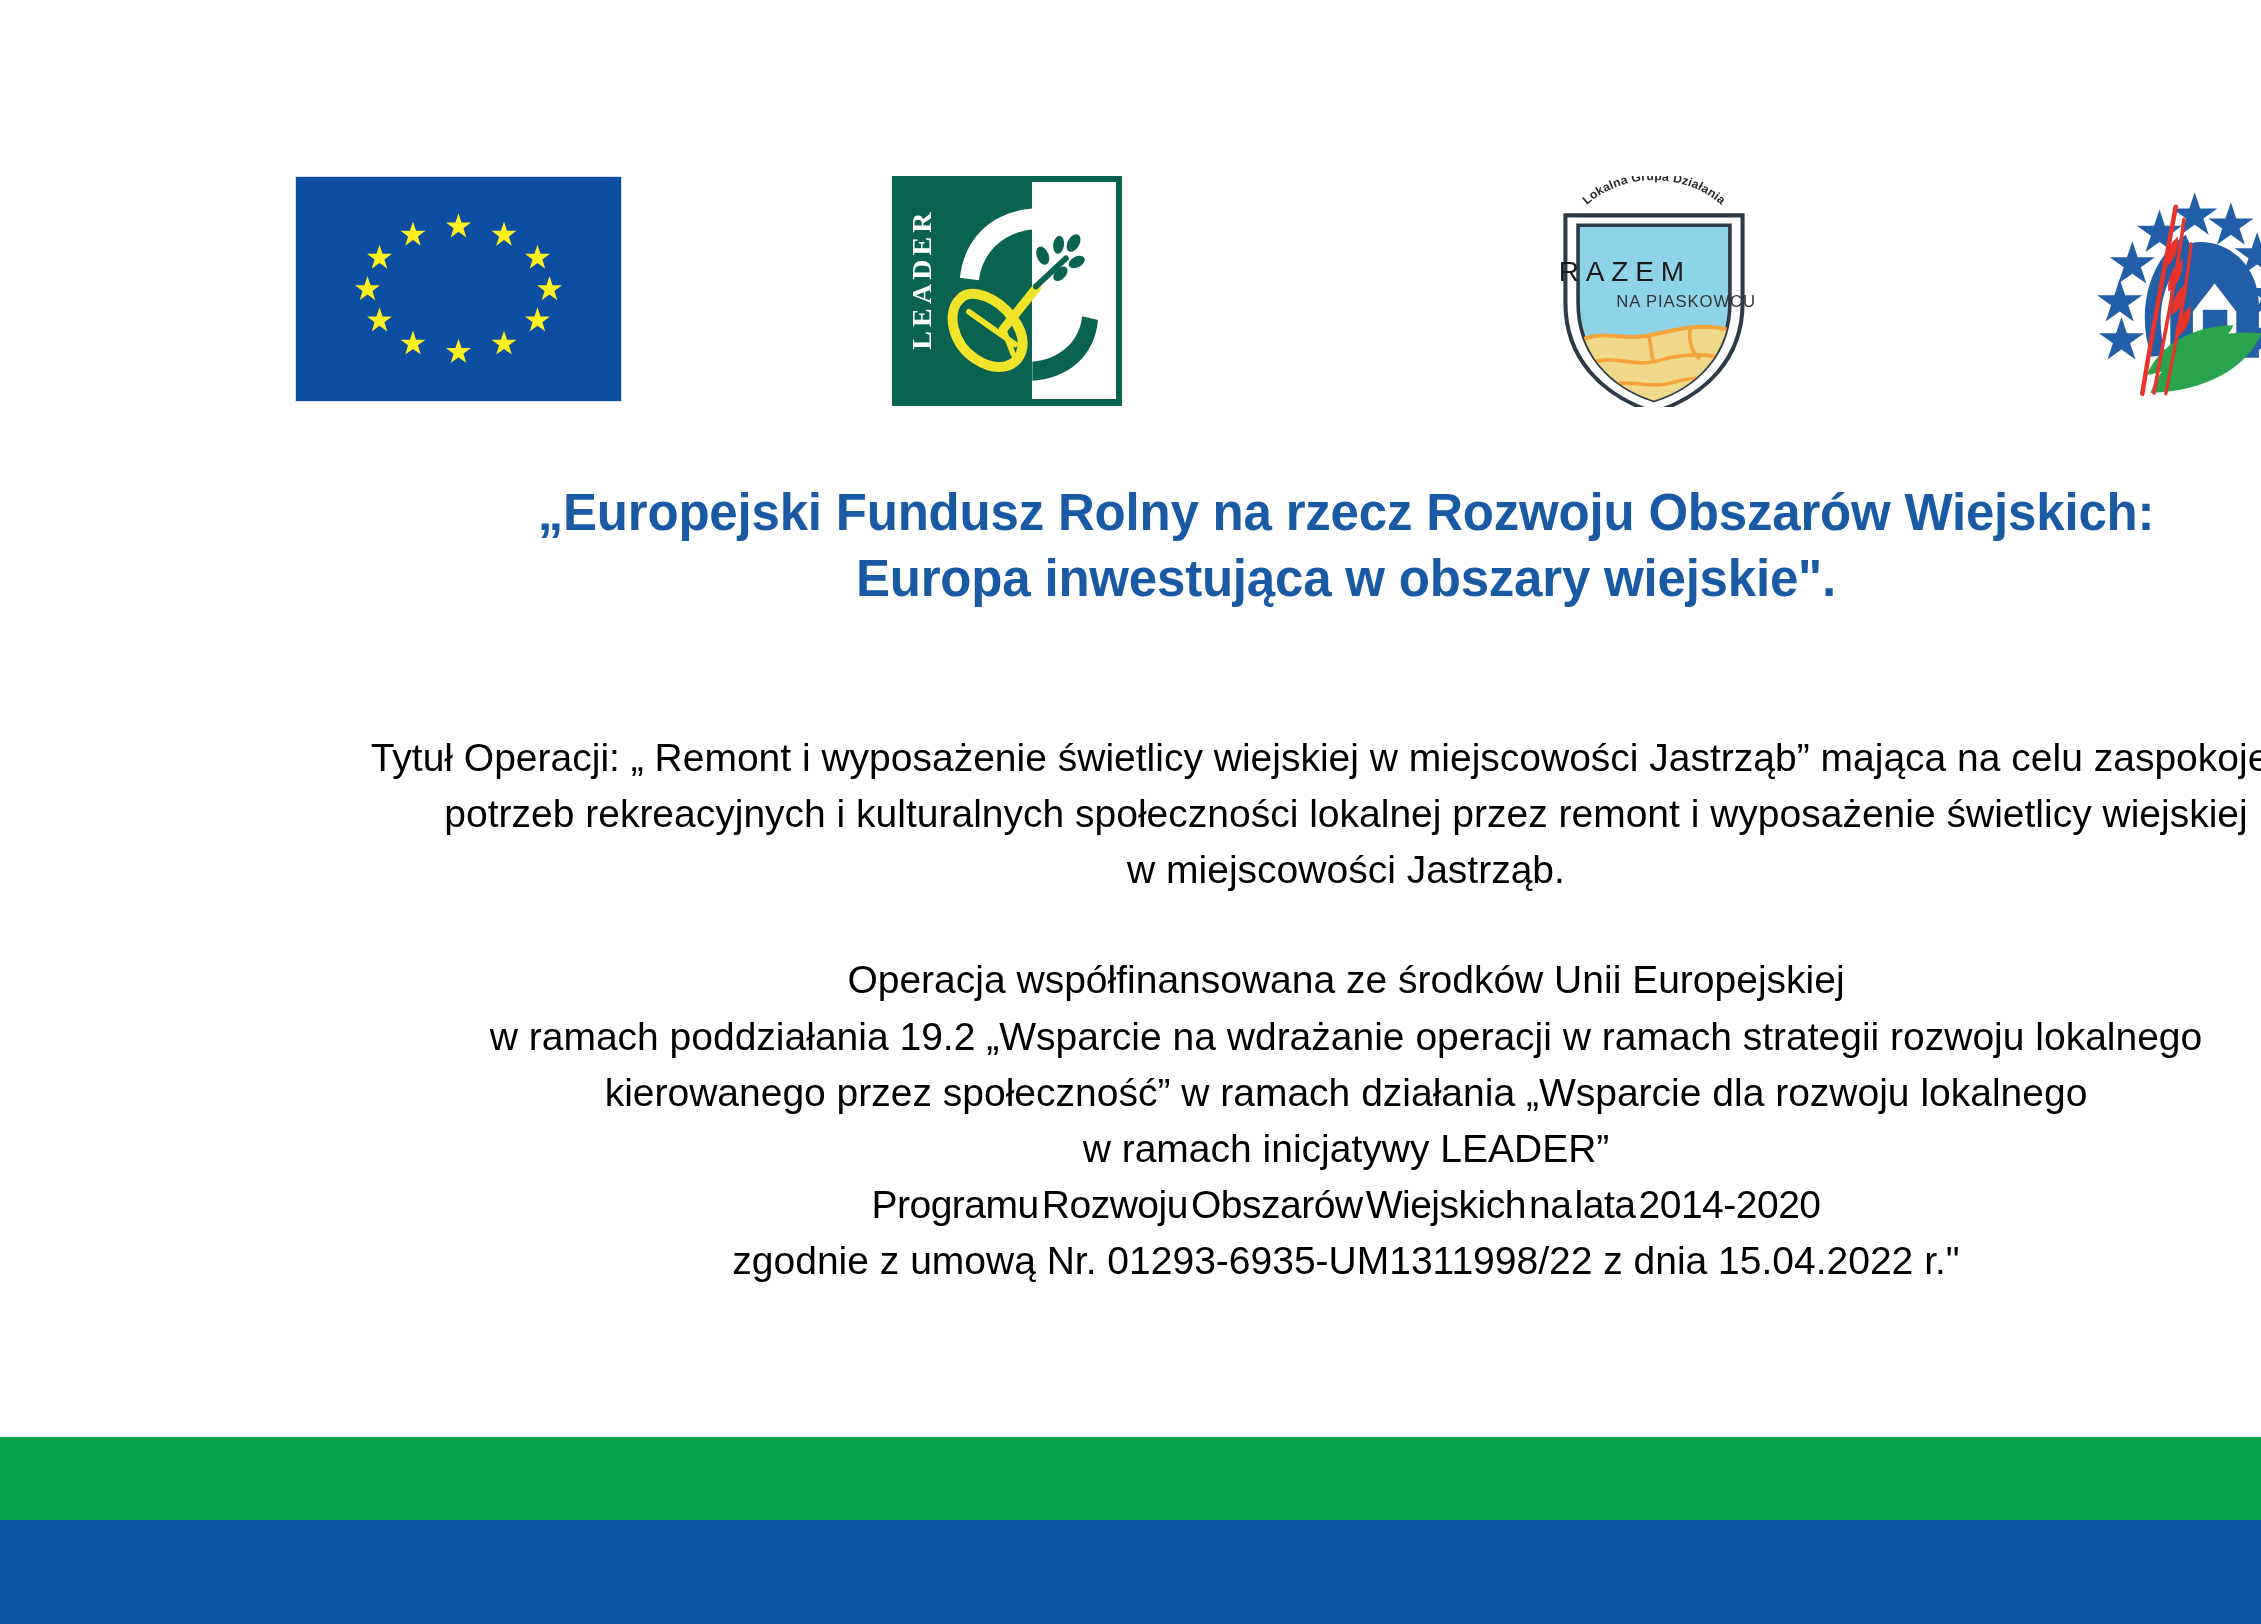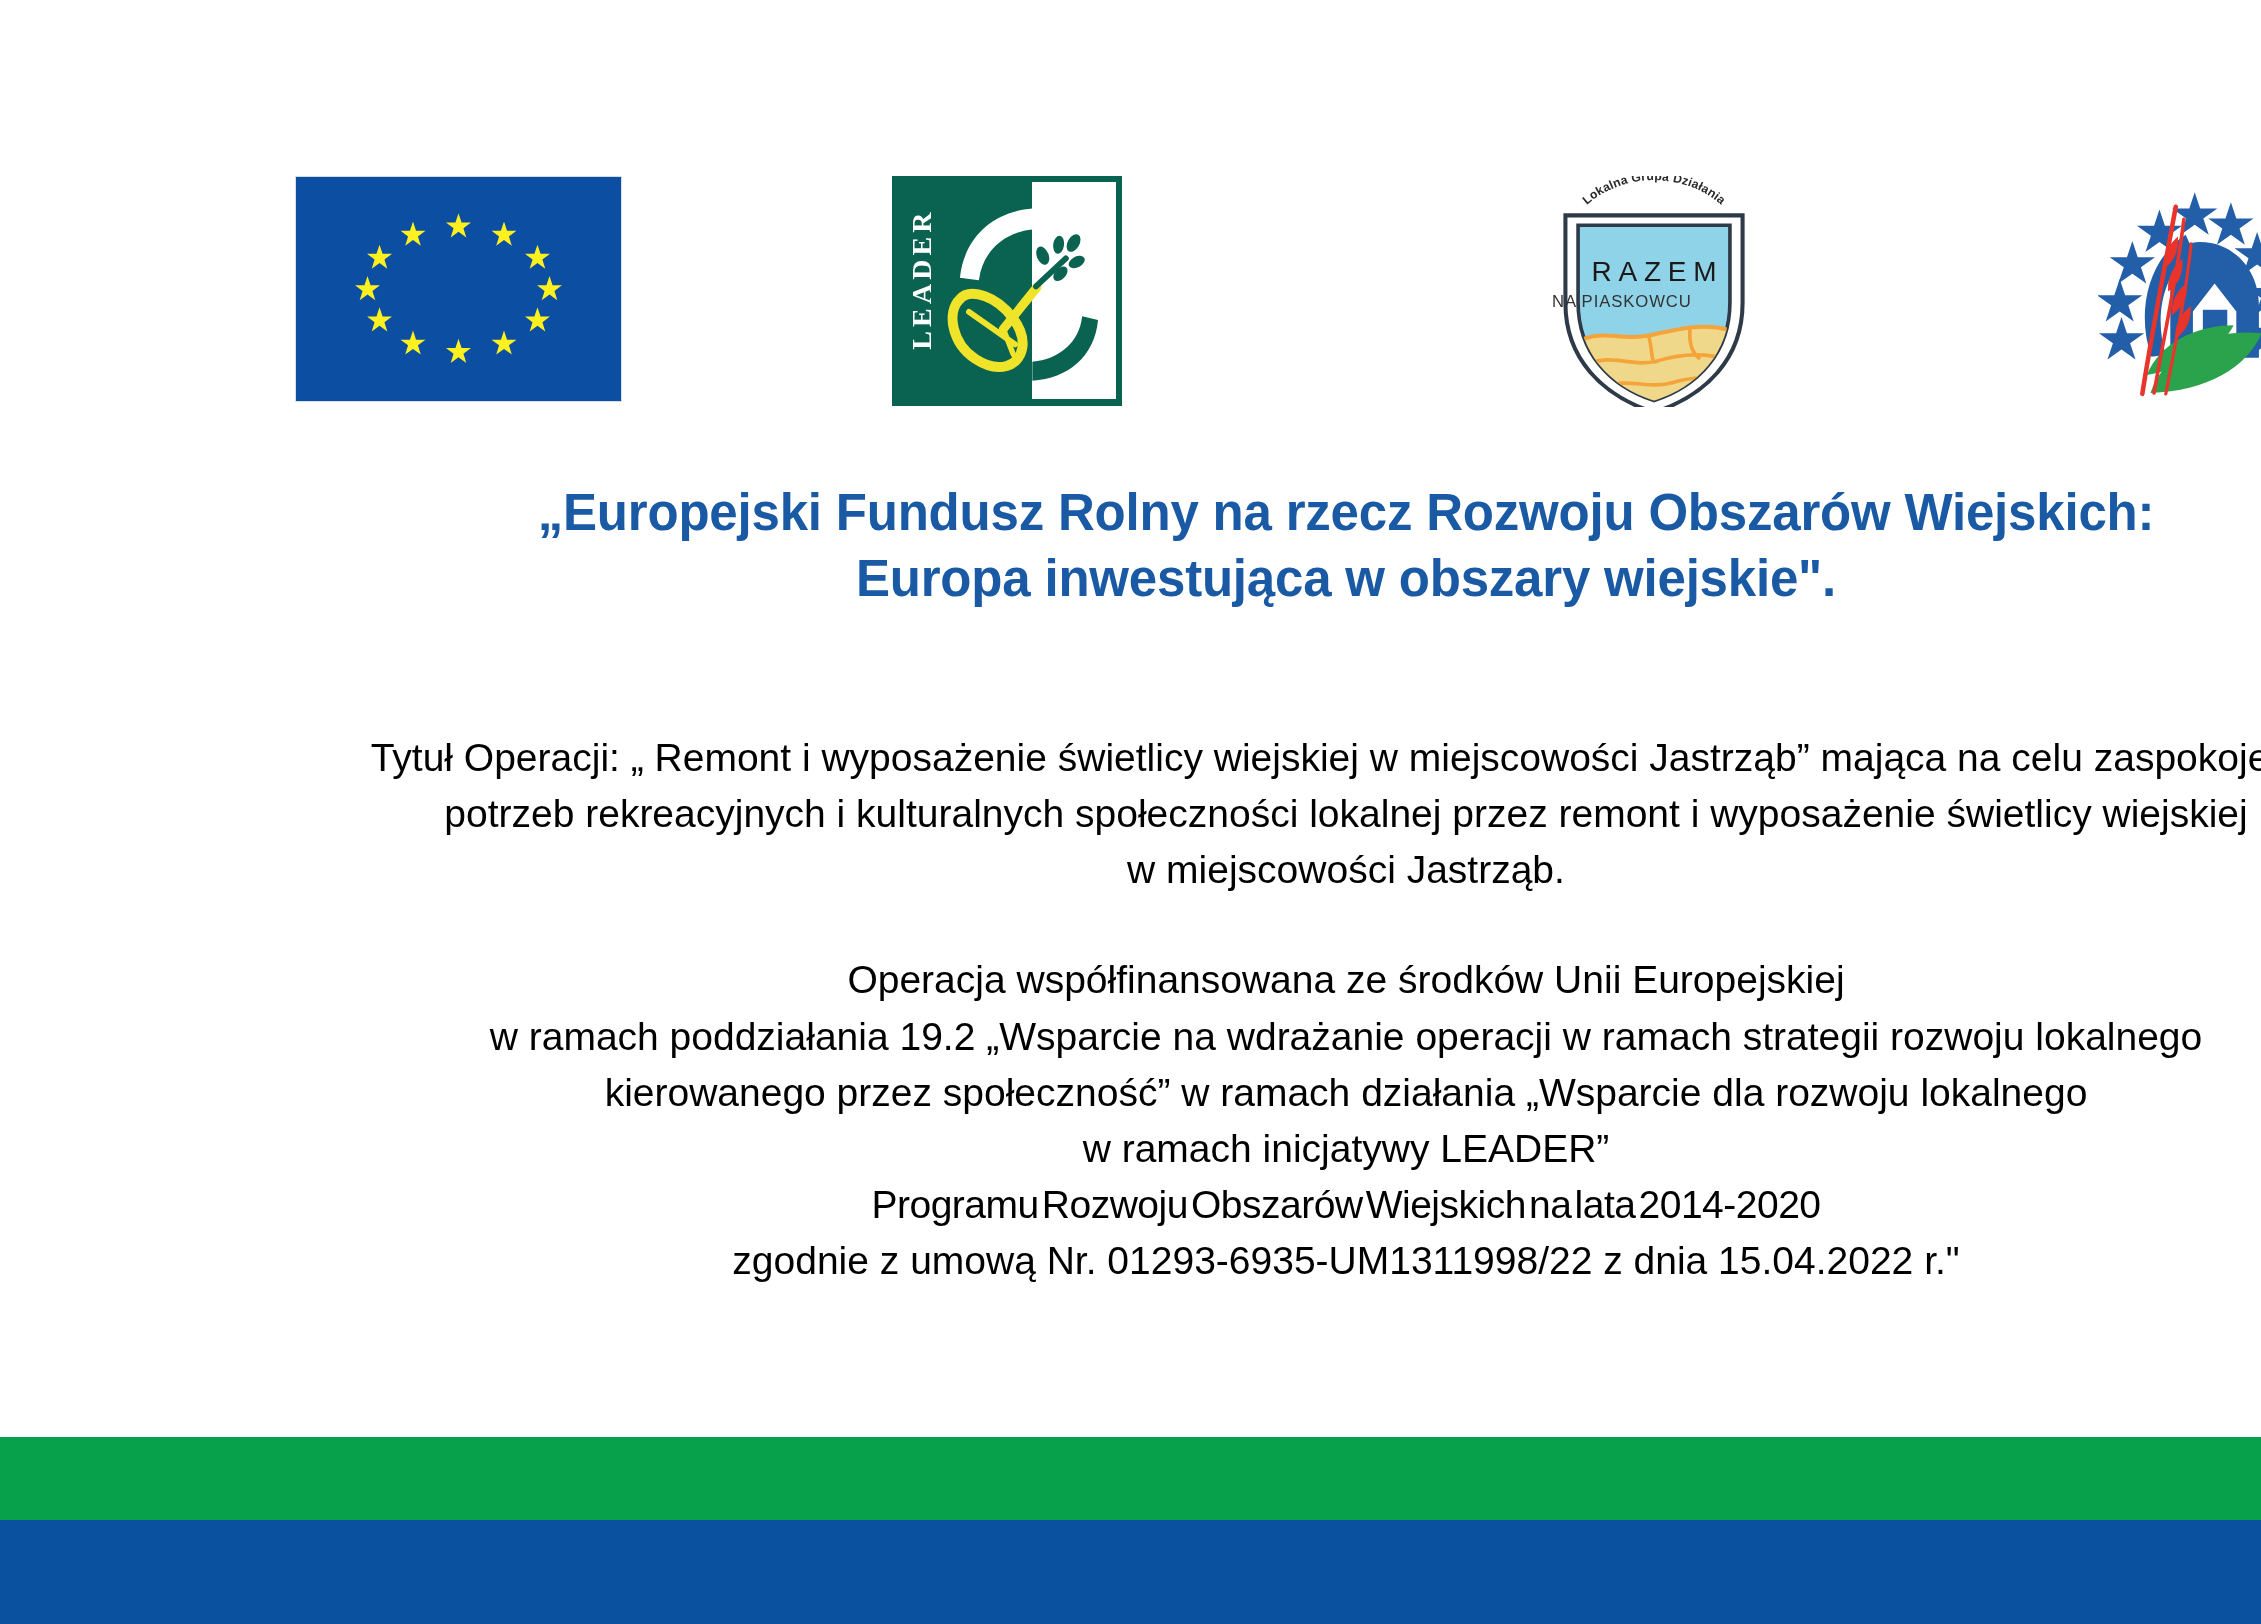--- a/index.html
+++ b/index.html
@@ -111,33 +111,33 @@
     left: 8.1px;
     top: 33px;
     width: 188px;
     height: 198px;
   }
   .razem-title {
     position: absolute;
     left: 0;
     top: 80px;
     width: 204px;
-    text-align: center;
+    text-align: left;
     font-size: 28px;
     font-weight: 400;
     letter-spacing: 6.8px;
     color: #1a1a1a;
     text-indent: 6.8px;
   }
   .razem-sub {
     position: absolute;
     left: 0;
     top: 116px;
     width: 204px;
-    text-align: left;
+    text-align: right;
     font-size: 16.7px;
     font-weight: 400;
     letter-spacing: 0.9px;
     color: #333333;
   }
 
   
   .prow {
     left: 2098px;
     width: 362px;

